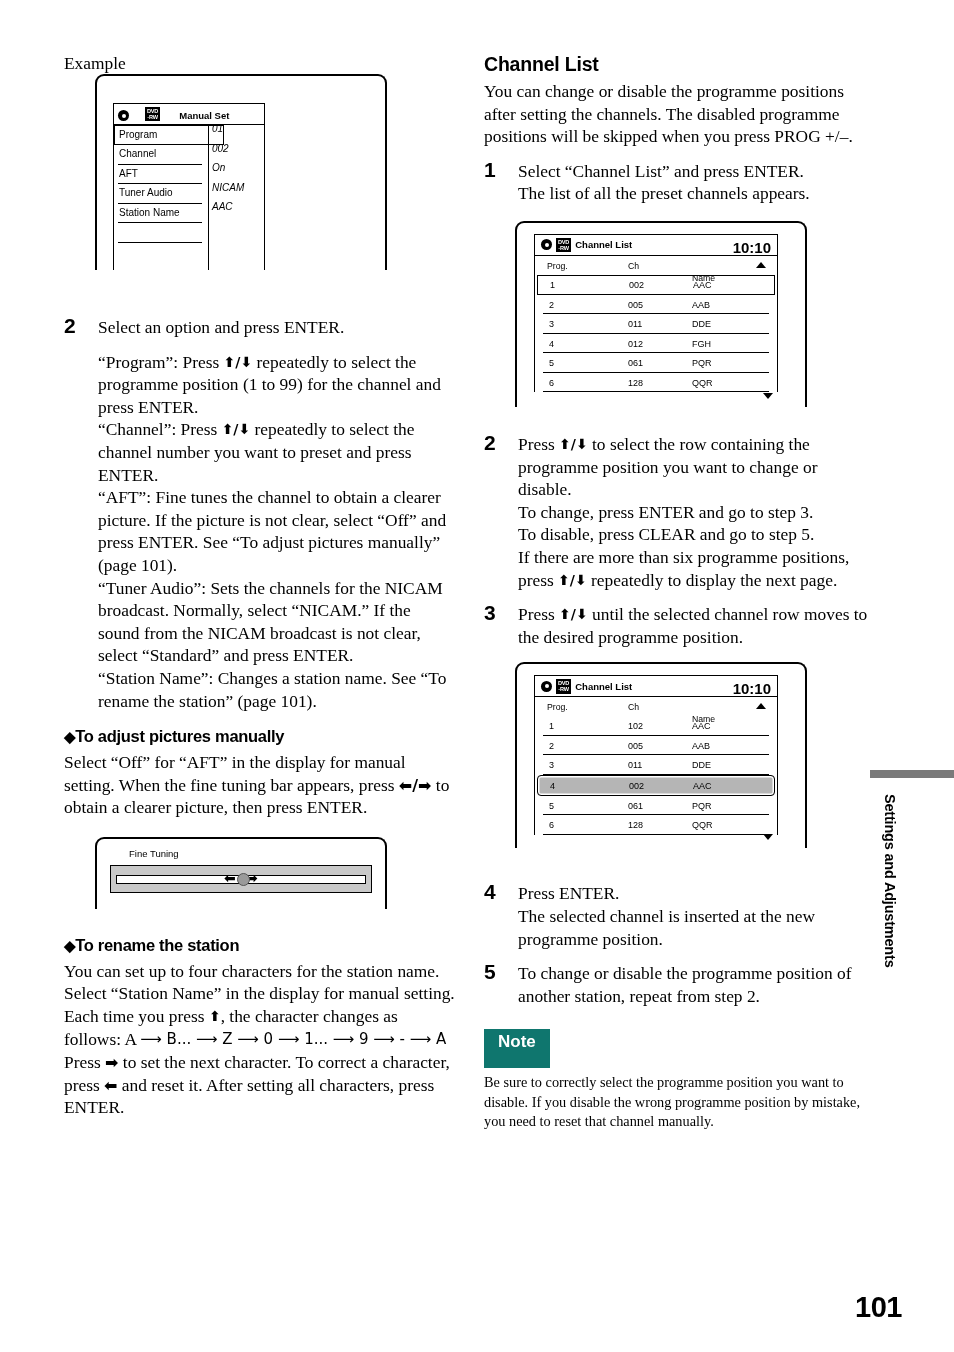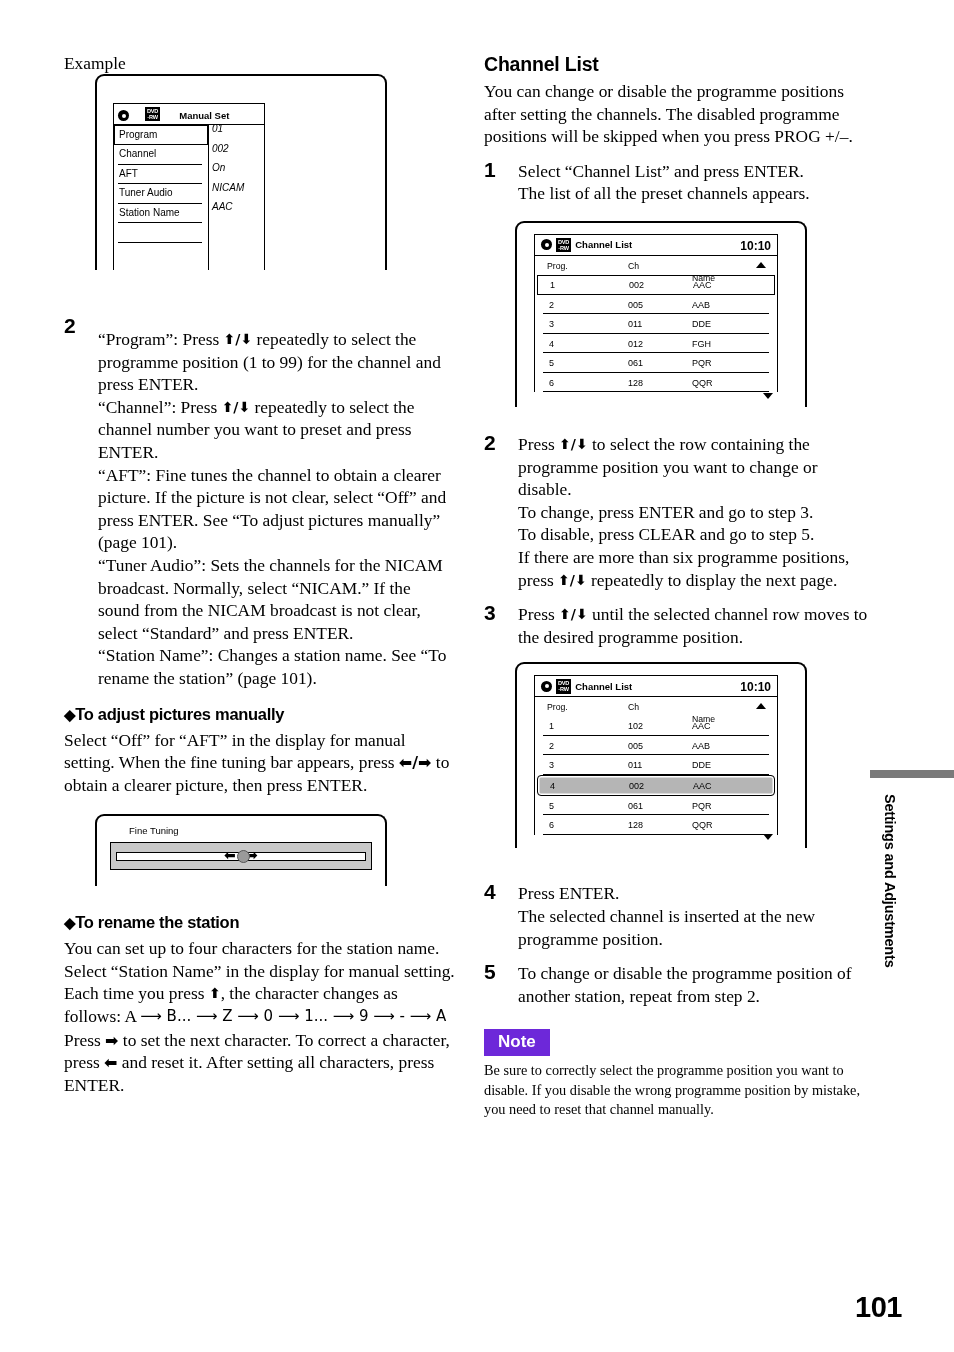--- a/index.html
+++ b/index.html
@@ -160,21 +160,21 @@
   }
   .ms-row .rule {
     position: absolute;
     left: 4px;
     bottom: 0;
     width: 84px;
     border-bottom: 1.2px solid #000;
   }
   .ms-row.sel {
     border: 1.4px solid #000;
-    width: 94px;
+    width: 110px;
     box-sizing: border-box;
     height: 20px;
     padding-left: 40px;
   }
   .ms-row.sel .lbl { top: 2.5px; left: 4px; }
   .ms-divider-v {
     position: absolute;
     left: 94px;
     top: 20.5px;
     bottom: 0;
@@ -237,21 +237,21 @@
     font-family: "Liberation Sans", sans-serif;
     font-size: 9.5px;
     font-weight: bold;
     position: relative;
     height: 14px;
   }
   .cl-title .clock {
     position: absolute;
     right: 6px;
     top: 4px;
-    font-size: 12px;
+    font-size: 15px;
     font-weight: bold;
   }
   .cl-head {
     position: relative;
     height: 19px;
     font-family: "Liberation Sans", sans-serif;
     font-size: 8.7px;
     color: #000;
   }
   .cl-head .c1 { position: absolute; left: 12px; top: 5px; }
@@ -364,26 +364,26 @@
     font-weight: bold;
     line-height: 11px;
     z-index: 2;
   }
   .ft-arrow-l { left: 113px; }
   .ft-arrow-r { left: 135px; }
 
   
   .note-tag {
     display: inline-block;
-    background: #6d28d9;
+    background: #0f766e;
     color: #fff;
     font-family: "Liberation Sans", sans-serif;
     font-weight: bold;
     font-size: 17px;
-    padding: 3px 14px 4px 14px;
+    padding: 3px 14px 16px 14px;
     line-height: 20px;
   }
   .note-body {
     font-family: "Liberation Serif", serif;
     font-size: 14.3px;
     line-height: 19.5px;
     margin-top: 5px;
   }
 
   
@@ -481,20 +481,21 @@
           <div>AAC</div>
         </div>
         <div class="ms-divider-v"></div>
       </div>
     </div>
 
     <div style="height:34px"></div>
 
     <div class="step">
       <span class="step-num">2</span>
+      <div class="body-text para">Select an option and press ENTER.</div>
       <div class="gap-sm"></div>
       <div class="body-text para"><span>“Program”: Press </span><span class="akey">⬆/⬇</span><span> repeatedly to select the programme position (1 to 99) for the channel and press ENTER.</span></div>
       <div class="body-text para"><span>“Channel”: Press </span><span class="akey">⬆/⬇</span><span> repeatedly to select the channel number you want to preset and press ENTER.</span></div>
       <div class="body-text para">“AFT”: Fine tunes the channel to obtain a clearer picture. If the picture is not clear, select “Off” and press ENTER. See “To adjust pictures manually” (page 101).</div>
       <div class="body-text para">“Tuner Audio”: Sets the channels for the NICAM broadcast. Normally, select “NICAM.” If the sound from the NICAM broadcast is not clear, select “Standard” and press ENTER.</div>
       <div class="body-text para">“Station Name”: Changes a station name. See “To rename the station” (page 101).</div>
     </div>
 
     <div style="height:10px"></div>
 

